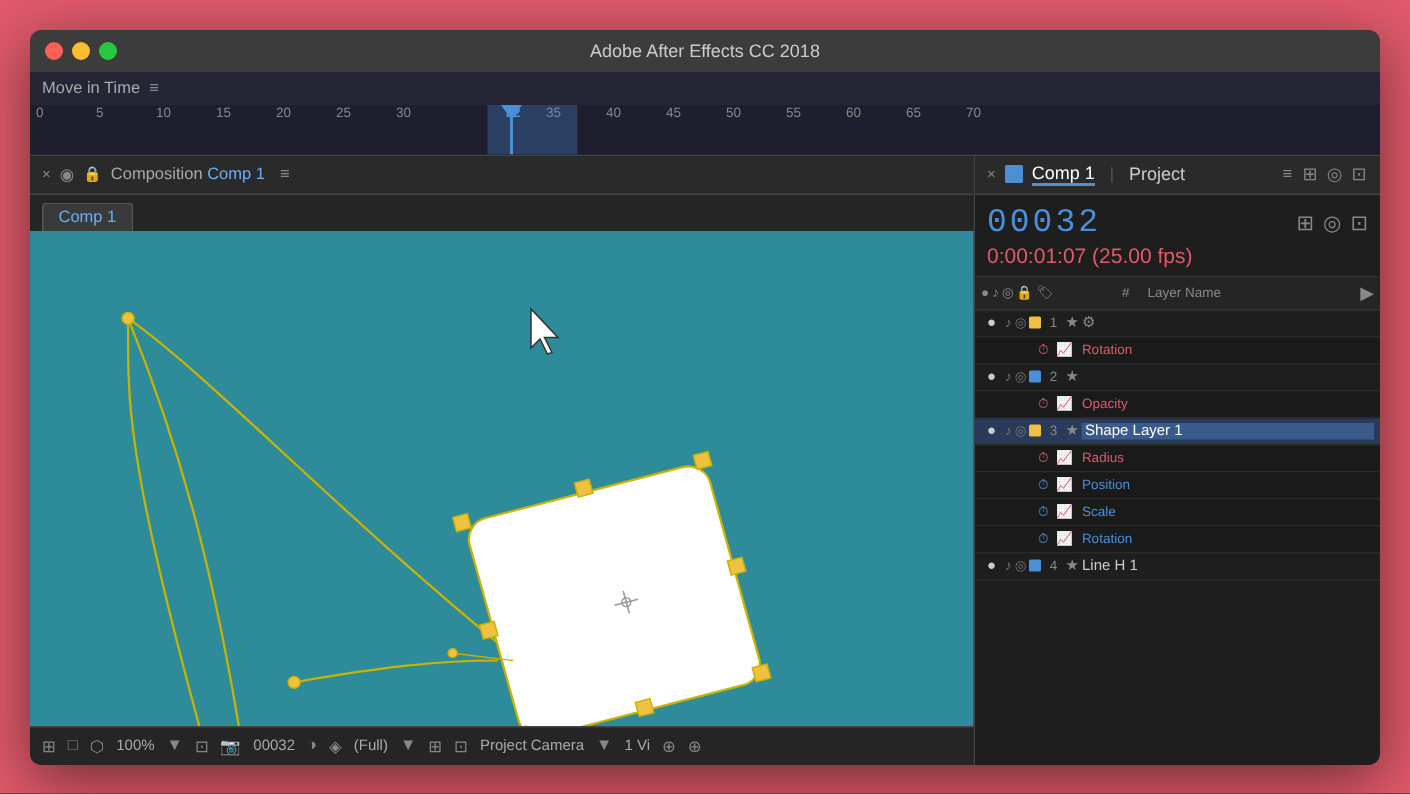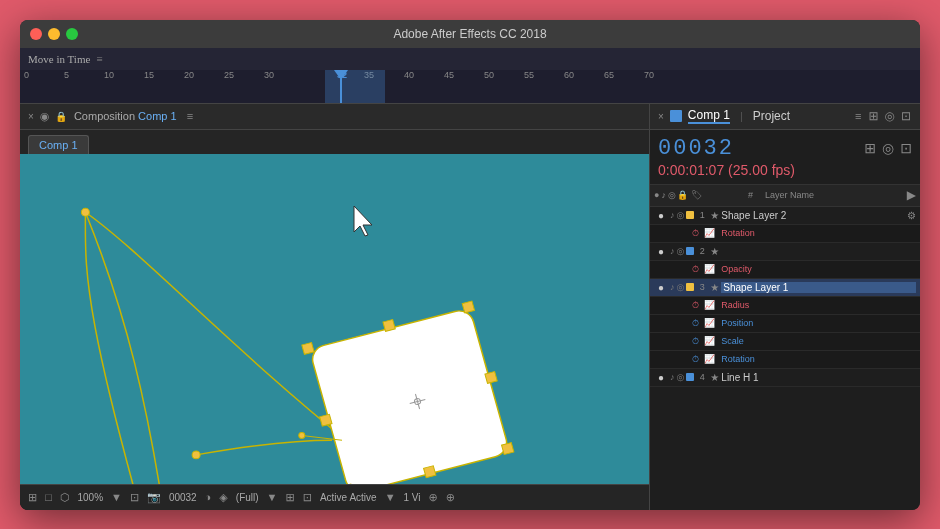--- a/index.html
+++ b/index.html
@@ -63,21 +63,20 @@
     }
     .top-panel-header {
       height: 22px;
       background: #252535;
       display: flex;
       align-items: center;
       padding: 0 8px;
       gap: 6px;
       color: #aaa;
       font-size: 11px;
-      font-family: Liberation Serif, serif;
     }
     .timeline-ruler {
       flex: 1;
       background: #1e1e2e;
       position: relative;
       overflow: hidden;
     }
     .ruler-mark {
       color: #888;
       font-size: 9px;
@@ -441,21 +440,21 @@
         <span style="color:#888; cursor:pointer;">▼</span>
         <span style="color:#888;">⊡</span>
         <span style="color:#888;">📷</span>
         <span class="bottom-bar-item">00032</span>
         <span style="color:#888;">◑</span>
         <span style="color:#888;">◈</span>
         <span class="bottom-bar-item">(Full)</span>
         <span style="color:#888; cursor:pointer;">▼</span>
         <span style="color:#888;">⊞</span>
         <span style="color:#888;">⊡</span>
-        <span class="bottom-bar-item">Active Active</span>
+        <span class="bottom-bar-item">Project Camera</span>
         <span style="color:#888; cursor:pointer;">▼</span>
         <span class="bottom-bar-item">1 Vi</span>
         <span style="color:#888;">⊕</span>
         <span style="color:#888;">⊕</span>
       </div>
     </div>
 
     <div class="right-panel">
 
       <div class="right-panel-header">
@@ -503,21 +502,20 @@
 
       <div class="layer-row">
         <div class="layer-eye">
             <span style="color:#ccc;">●</span>
           </div>
         <span style="color:#777; font-size:9px;">♪</span>
         <span style="color:#777; font-size:9px;">◎</span>
         <div class="layer-color" style="background:#f0c040;"></div>
         <span class="layer-num">1</span>
         <span class="layer-star">★</span>
-        <span class="layer-name">Shape Layer 2</span>
         <span style="color:#888; font-size:10px;">⚙</span>
       </div>
 
       <div class="layer-row sub-row">
         <div style="width:24px;"></div>
         <span style="color:#e05a6a; font-size:9px; margin-right:3px;">⏱</span>
         <span style="color:#e05a6a; font-size:9px;">📈</span>
         <span class="layer-prop">Rotation</span>
       </div>
 

